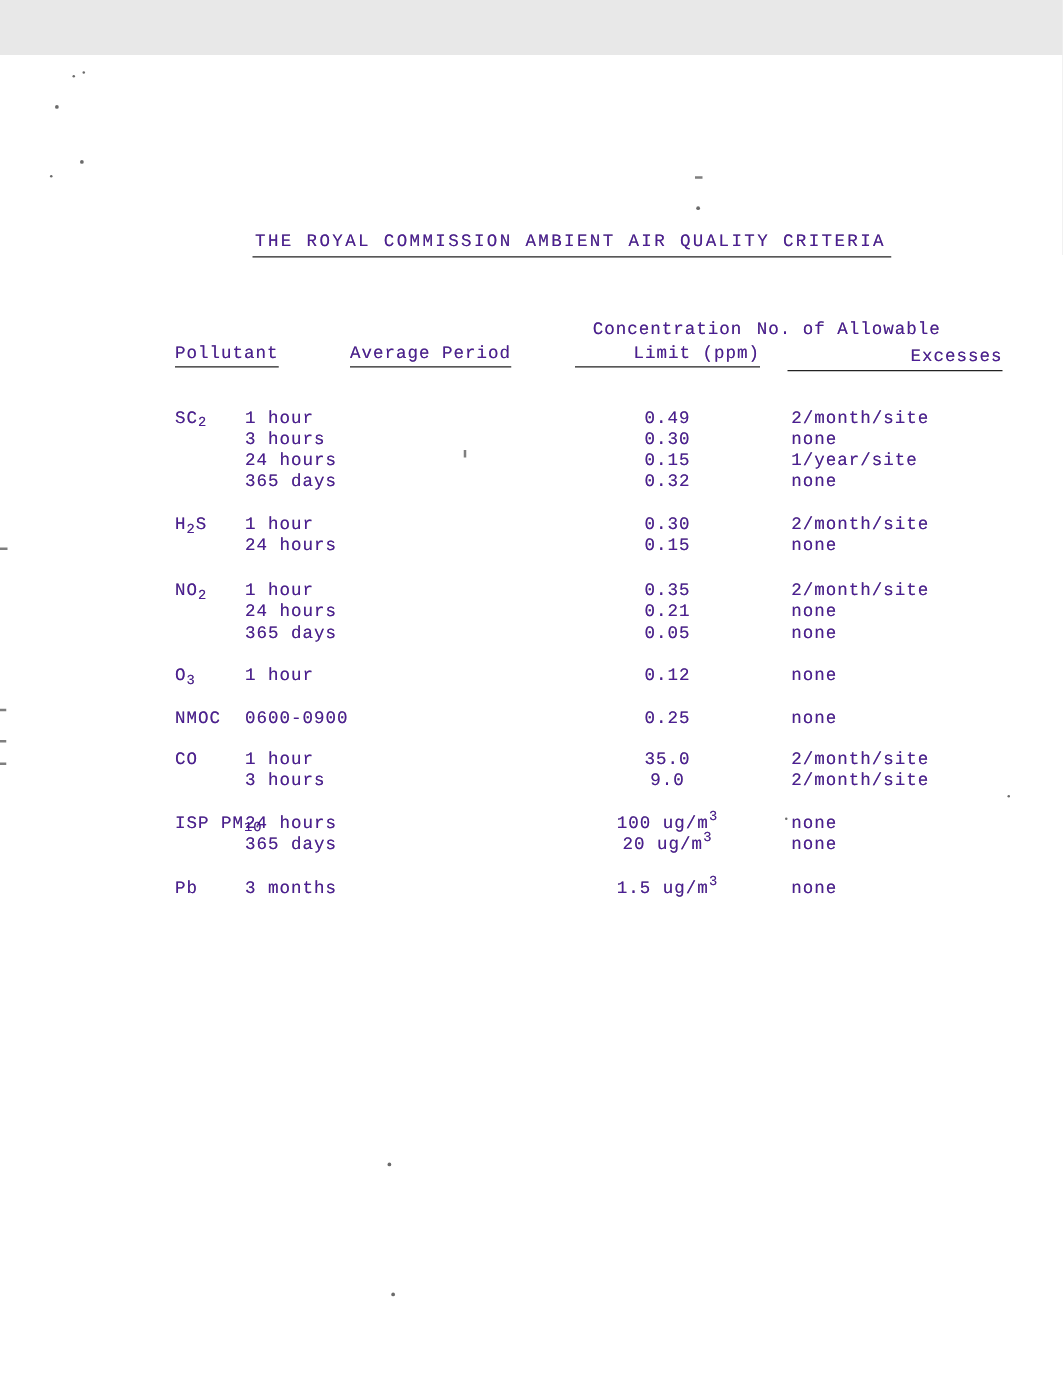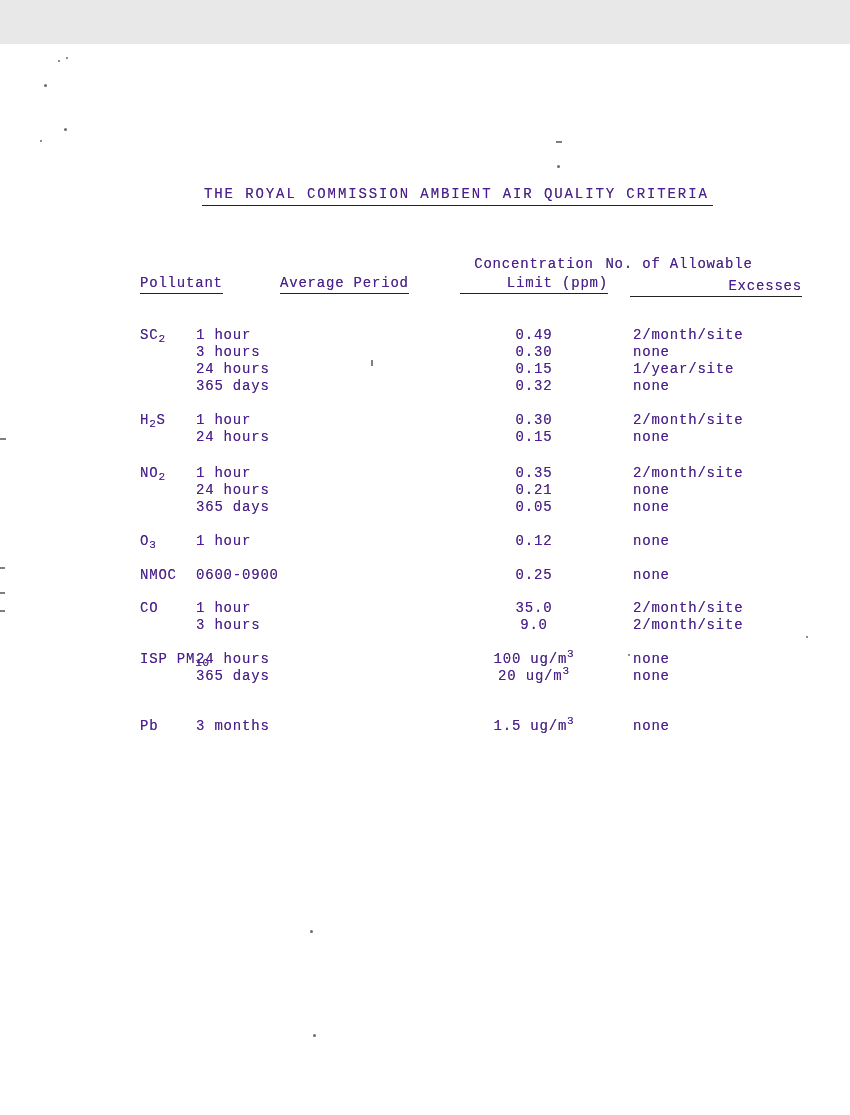--- a/index.html
+++ b/index.html
@@ -26,21 +26,21 @@
   .h-conc1 { top:212px; left:460px; width:148px; text-align:center; }
   .h-exc1  { top:212px; left:591px; width:176px; text-align:center; }
   .h-pol   { top:231px; left:140px; }
   .h-per   { top:231px; left:280px; }
   .h-lim   { top:231px; left:460px; width:148px; text-align:right; }
   .h-exc2  { top:234px; left:630px; width:172px; text-align:right; }
   .u { border-bottom:1.6px solid #222; padding-bottom:2px; }
   
   .grp { position:absolute; left:0; width:850px; }
   #g0{top:283px} #g1{top:368px} #g2{top:421px} #g3{top:489px}
-  #g4{top:523px} #g5{top:556px} #g6{top:607px} #g7{top:674px}
+  #g4{top:523px} #g5{top:556px} #g6{top:607px} #g7{top:659px}
   .row { position:relative; height:17px; }
   .c-pol { position:absolute; left:140px; top:0; white-space:nowrap; }
   .c-per { position:absolute; left:196px; top:0; width:170px; text-align:left; white-space:nowrap; }
   .c-lim { position:absolute; left:460px; top:0; width:148px; text-align:center; white-space:nowrap; }
   .c-exc { position:absolute; left:633px; top:0; white-space:nowrap; }
   .sub { font-size:11px; position:relative; top:3px; }
   .sup { font-size:11px; position:relative; top:-6px; }
   
   .speck { position:absolute; background:#3a3a3a; border-radius:50%; opacity:0.75; }
   .mark  { position:absolute; background:#3a3a3a; opacity:0.65; }

